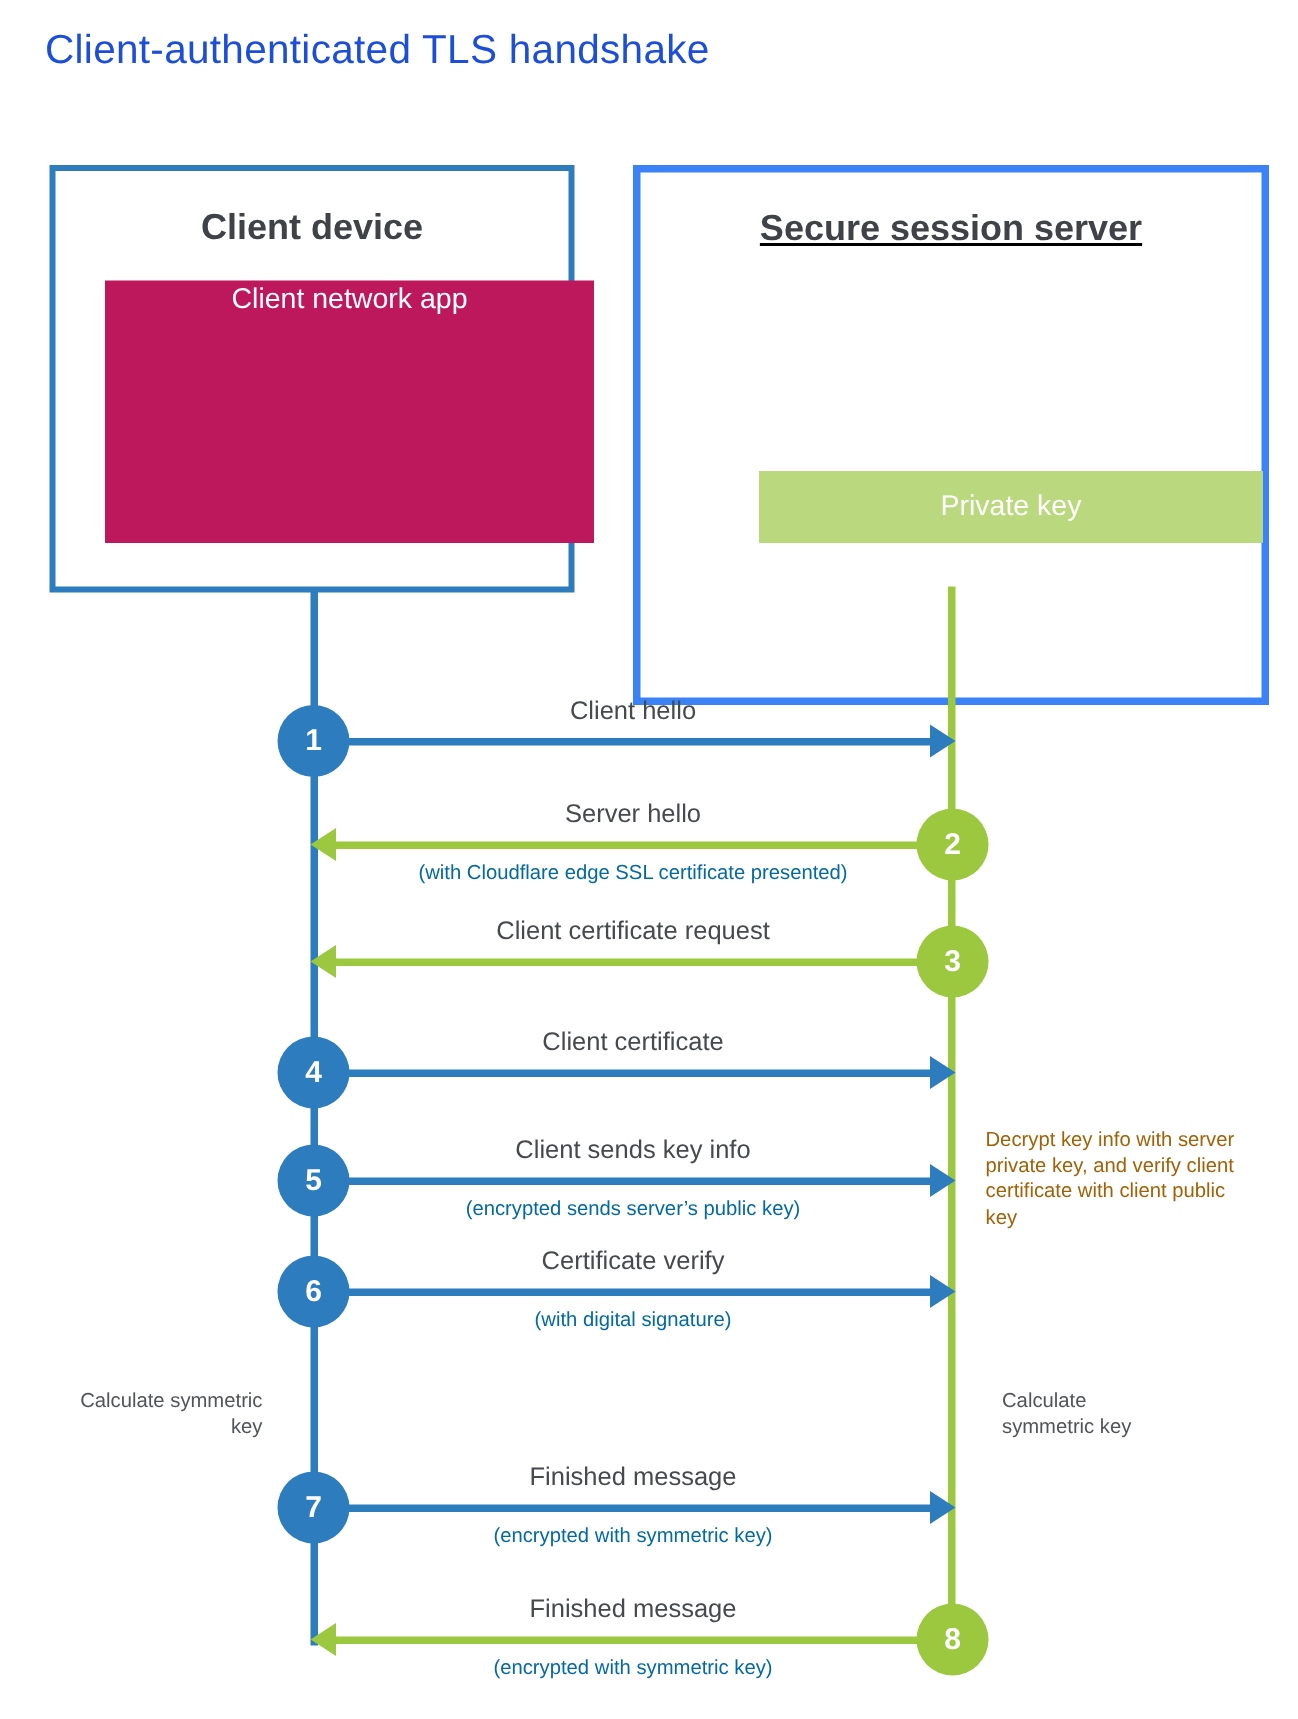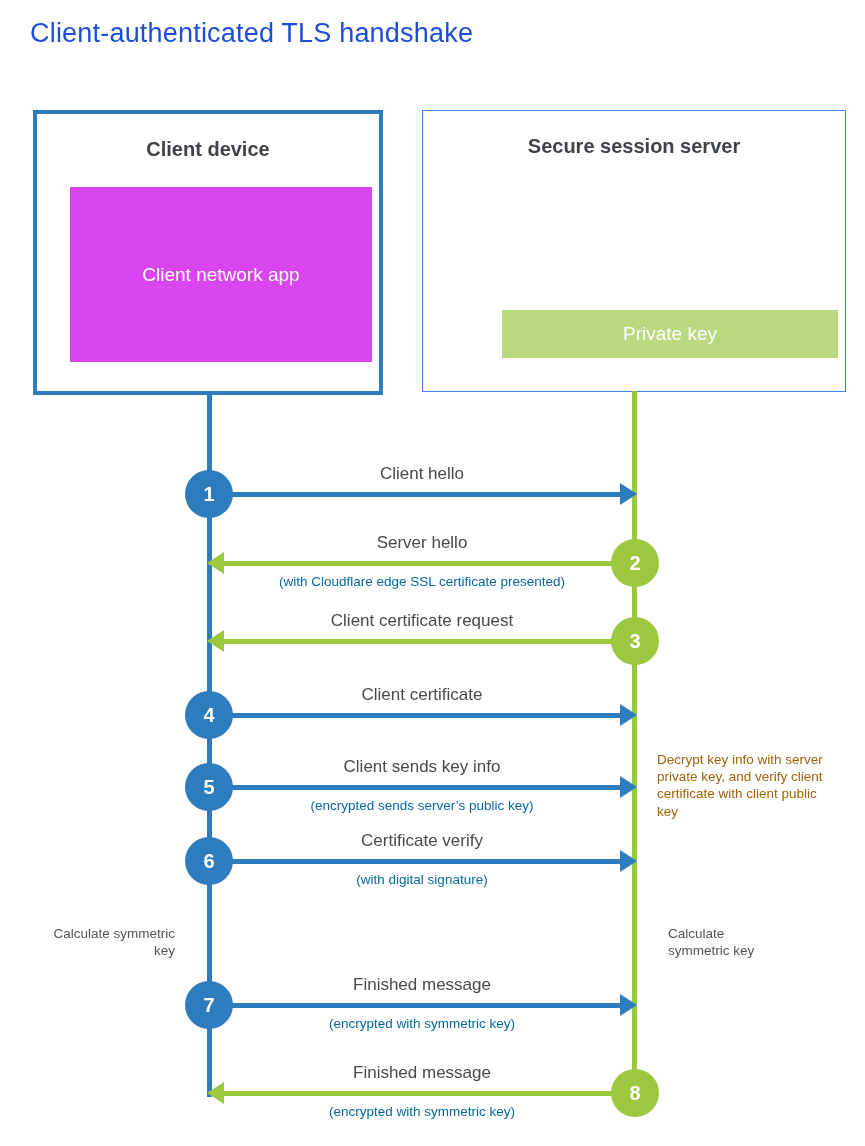--- a/index.html
+++ b/index.html
@@ -24,36 +24,37 @@
     position: absolute;
     top: 110px;
     background: #ffffff;
     box-sizing: border-box;
   }
   .client-box {
     left: 33px; width: 350px; height: 285px;
     border: 4px solid #2d7cbe;
   }
   .server-box {
-    left: 422px; width: 424px; height: 282px;
-    border: 1px solid #3b82f6;
+    left: 422px; width: 424px; height: 360px;
+    border: 5px solid #3b82f6;
+    text-decoration: underline;
   }
   .actor-heading {
     margin-top: 24px;
     text-align: center;
-    font-size: 20px;
+    font-size: 24px;
     font-weight: bold;
     color: #3f4347;
   }
   .client-app {
     position: absolute;
     left: 33px; top: 73px;
-    width: 302px; height: 175px;
-    background: #d946ef;
-    display: flex; align-items: center; justify-content: center;
+    width: 326px; height: 175px;
+    background: #be185d;
+    display: flex; justify-content: center;
     text-align: center;
     color: #ffffff;
     font-size: 19px;
   }
   .client-app span { display: inline-block; width: 160px; line-height: 1.35; }
   .server-bar {
     position: absolute;
     left: 40px; width: 336px; height: 48px;
     background: #bad97f;
     display: flex; align-items: center; justify-content: center;

